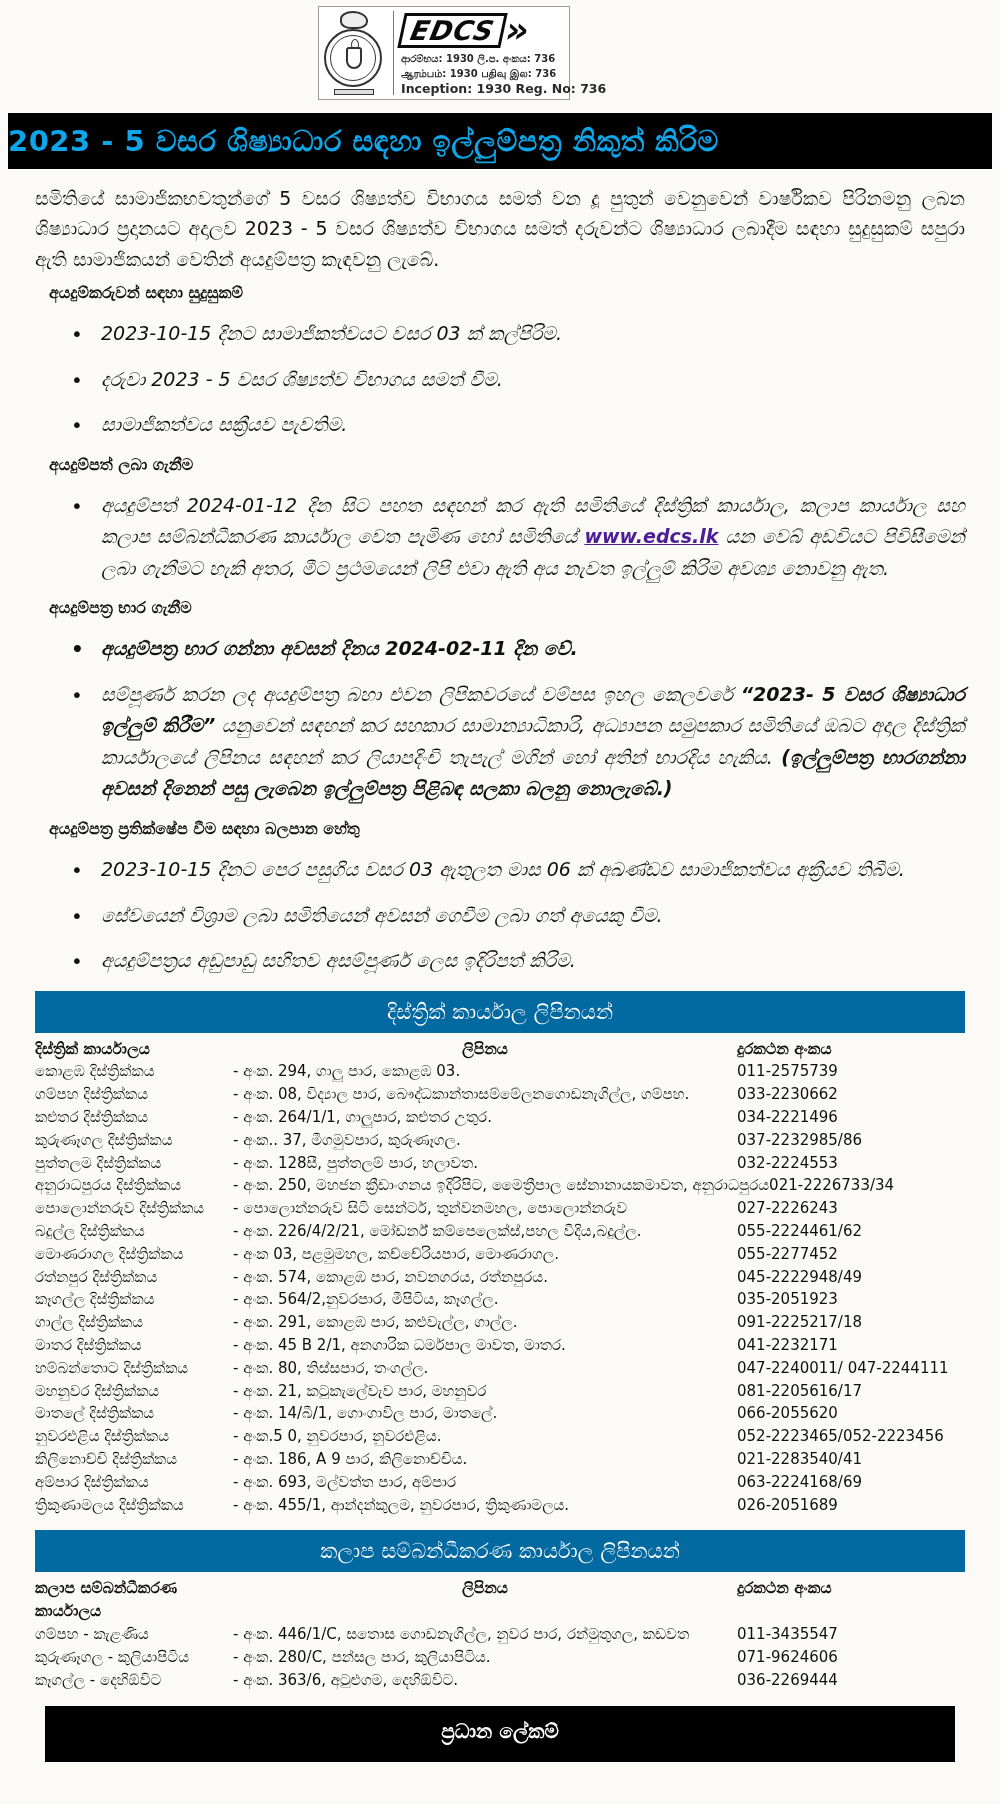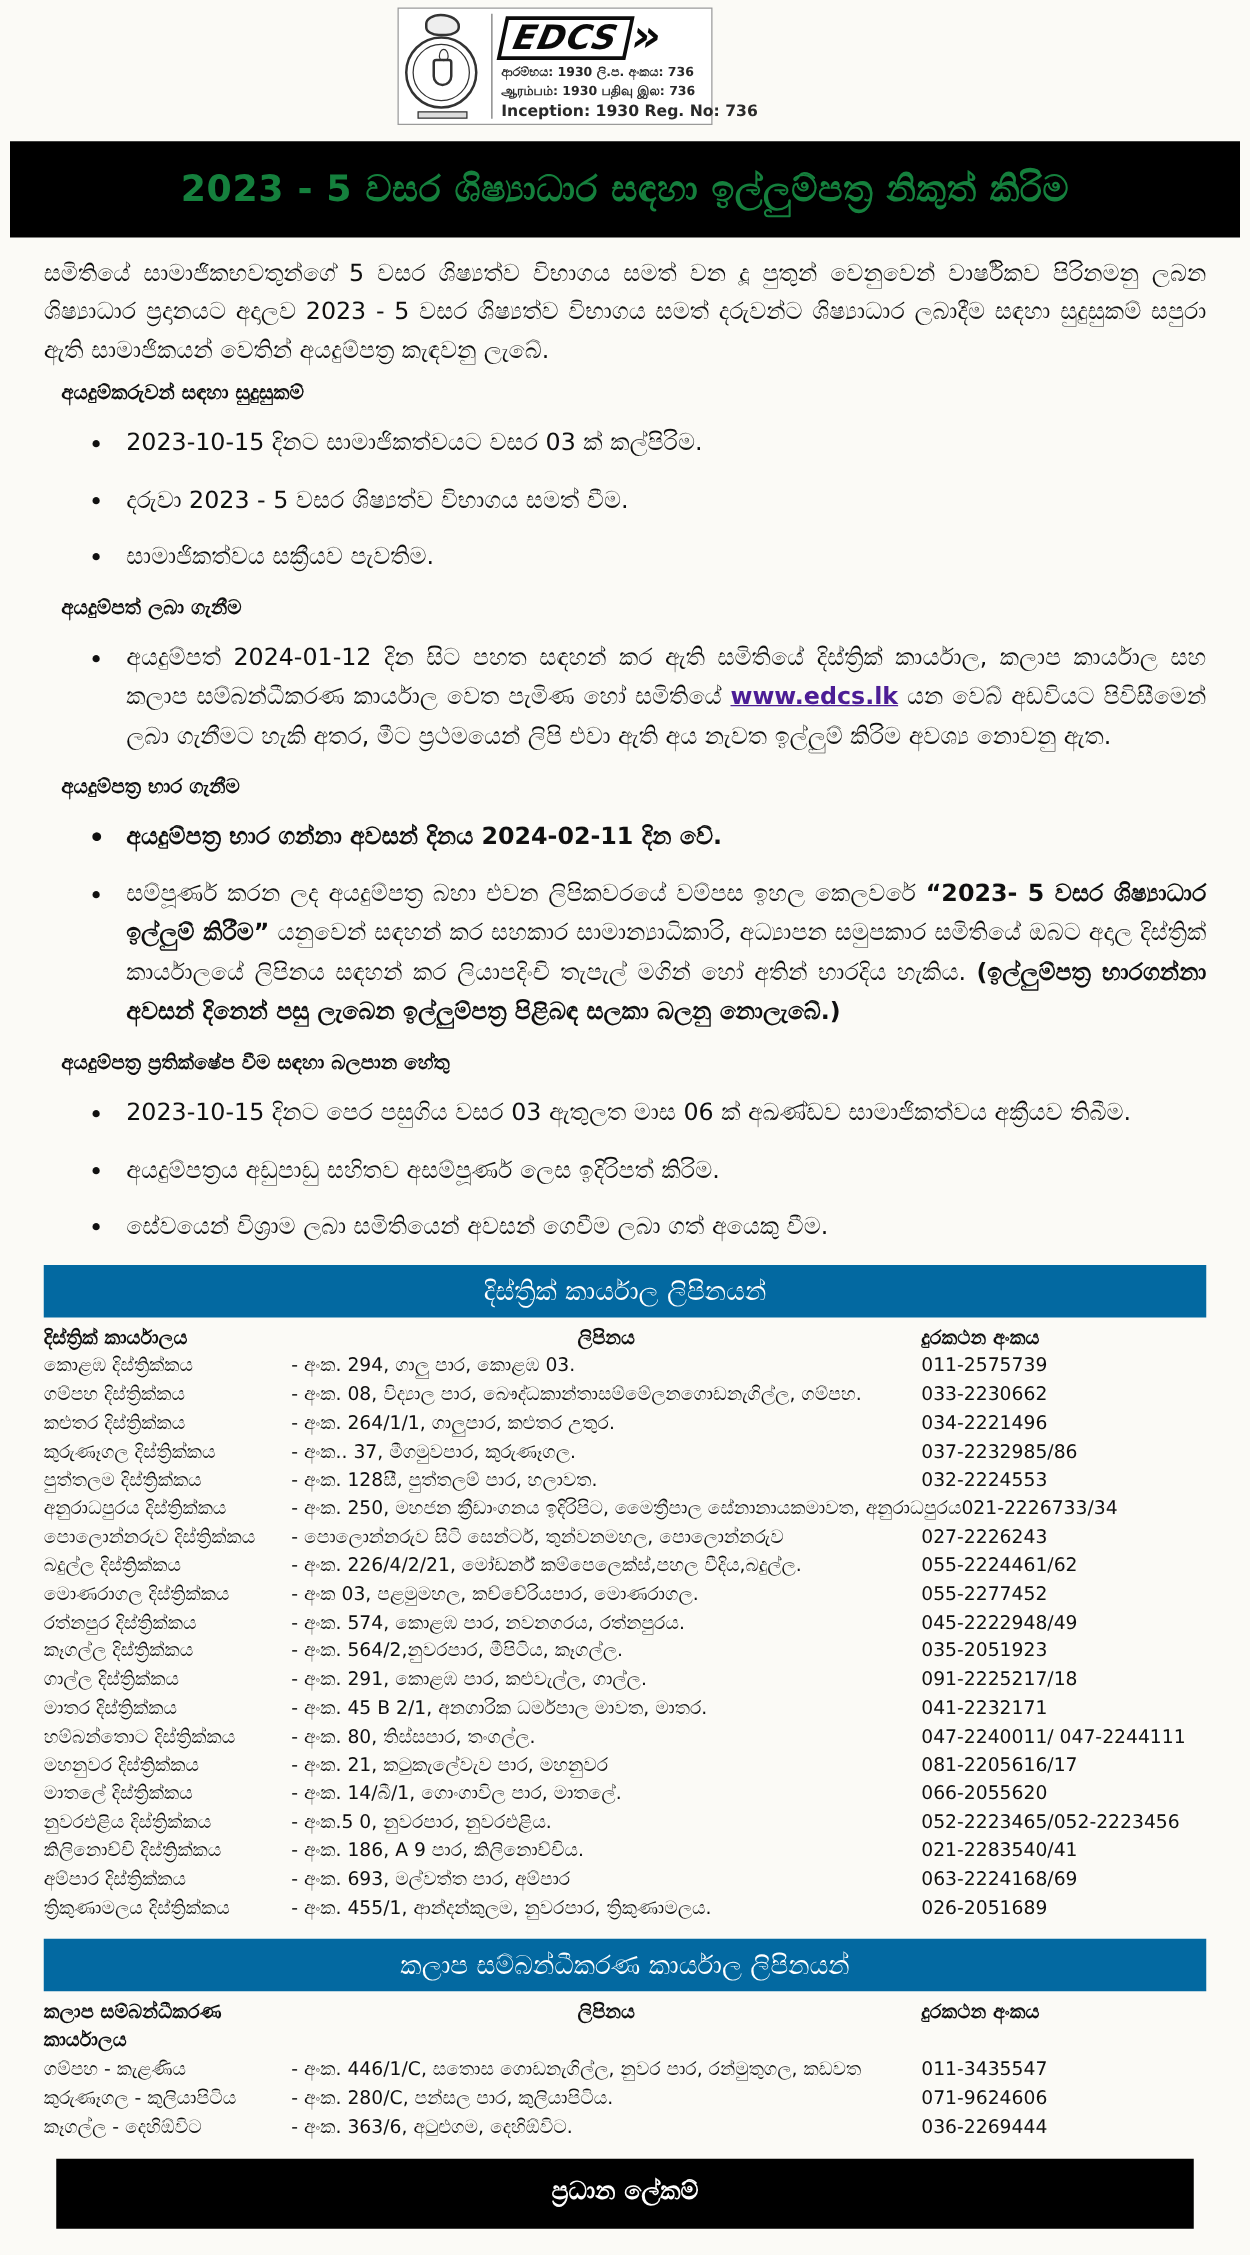--- a/index.html
+++ b/index.html
@@ -19,27 +19,27 @@
   .seal-base{position:absolute;left:12px;top:80px;width:40px;height:6px;border:1px solid #333;background:#ddd;box-sizing:border-box;}
   .logo-divider{width:1px;height:84px;background:#777;margin:0 7px 0 5px;flex:0 0 auto;}
   .logo-right{display:flex;flex-direction:column;justify-content:center;}
   .edcs-row{display:flex;align-items:center;height:36px;margin:2px 0 3px;}
   .edcs-word{display:inline-block;font-weight:bold;font-style:italic;font-size:27px;line-height:29px;
     letter-spacing:1px;border:3px solid #0b0b0b;padding:0 7px;transform:skewX(-12deg);color:#0b0b0b;}
   .edcs-chevrons{font-size:36px;font-weight:bold;font-style:italic;color:#0b0b0b;margin-left:1px;letter-spacing:-3px;line-height:30px;}
   .reg-line{font-size:10px;line-height:15px;font-weight:bold;color:#2a2a2a;white-space:nowrap;}
   .reg-line.en{font-size:12.5px;}
   
-  .title-bar{margin:13px 8px 0;height:77px;background:#000;color:#15803d;display:flex;
-    align-items:center;justify-content:center;font-size:29px;font-weight:bold;letter-spacing:.5px;}
+  .title-bar{margin:13px 8px 0;height:56px;background:#000;color:#0ea5e9;display:flex;
+    align-items:center;font-size:29px;font-weight:bold;letter-spacing:.5px;}
   
   .content{margin:14px 35px 0;}
   .intro{font-size:19px;line-height:1.6;text-align:justify;margin:0 0 9px;}
   .sec-h{font-size:16px;font-weight:bold;margin:7px 14px 10px;}
-  ul.blist{list-style:none;margin:16px 0 2px;padding:0 0 0 66px;}
+  ul.blist{list-style:none;margin:16px 0 2px;padding:0 0 0 66px;font-style:italic;}
   ul.blist li{position:relative;font-size:19px;line-height:1.66;margin:0 0 14px;text-align:justify;}
   ul.blist li::before{content:"\2022";position:absolute;left:-30px;top:0;font-size:20px;}
   .bd{font-weight:bold;}
   li.bold-li{font-weight:bold;}
   a.weblink{color:#4c1d95;font-weight:bold;text-decoration:underline;cursor:pointer;}
   
   .bar{margin:14px 35px 0;background:#0369a1;color:#fff;text-align:center;font-size:21px;
     height:42px;line-height:42px;font-weight:500;}
   
   .table{margin:5px 35px 0;font-size:15px;}
@@ -99,22 +99,22 @@
 
     <div class="sec-h">අයදුම්පත්‍ර භාර ගැනීම</div>
     <ul class="blist">
       <li class="bold-li">අයදුම්පත්‍ර භාර ගන්නා අවසන් දිනය 2024-02-11 දින වේ.</li>
       <li><span>සම්පූර්ණ කරන ලද අයදුම්පත්‍ර බහා එවන ලිපිකවරයේ වම්පස ඉහල කෙලවරේ </span><span class="bd">“2023- 5 වසර ශිෂ්‍යාධාර ඉල්ලුම් කිරීම”</span><span> යනුවෙන් සඳහන් කර සහකාර සාමාන්‍යාධිකාරි, අධ්‍යාපන සමුපකාර සමිතියේ ඔබට අදාල දිස්ත්‍රික් කාර්යාලයේ ලිපිනය සඳහන් කර ලියාපදිංචි තැපැල් මගින් හෝ අතින් භාරදිය හැකිය. </span><span class="bd">(ඉල්ලුම්පත්‍ර භාරගන්නා අවසන් දිනෙන් පසු ලැබෙන ඉල්ලුම්පත්‍ර පිළිබඳ සලකා බලනු නොලැබේ.)</span></li>
     </ul>
 
     <div class="sec-h">අයදුම්පත්‍ර ප්‍රතික්ෂේප වීම සඳහා බලපාන හේතු</div>
     <ul class="blist">
       <li>2023-10-15 දිනට පෙර පසුගිය වසර 03 ඇතුලත මාස 06 ක් අඛණ්ඩව සාමාජිකත්වය අක්‍රීයව තිබීම.</li>
+      <li>සේවයෙන් විශ්‍රාම ලබා සමිතියෙන් අවසන් ගෙවීම ලබා ගත් අයෙකු වීම.</li>
       <li>අයදුම්පත්‍රය අඩුපාඩු සහිතව අසම්පූර්ණ ලෙස ඉදිරිපත් කිරිම.</li>
-      <li>සේවයෙන් විශ්‍රාම ලබා සමිතියෙන් අවසන් ගෙවීම ලබා ගත් අයෙකු වීම.</li>
     </ul>
   </div>
 
   <div class="bar">දිස්ත්‍රික් කාර්යාල ලිපිනයන්</div>
   <div class="table">
     <div class="trow thead">
       <div class="c1">දිස්ත්‍රික් කාර්යාලය</div>
       <div class="c2">ලිපිනය</div>
       <div class="c3">දුරකථන අංකය</div>
     </div>

